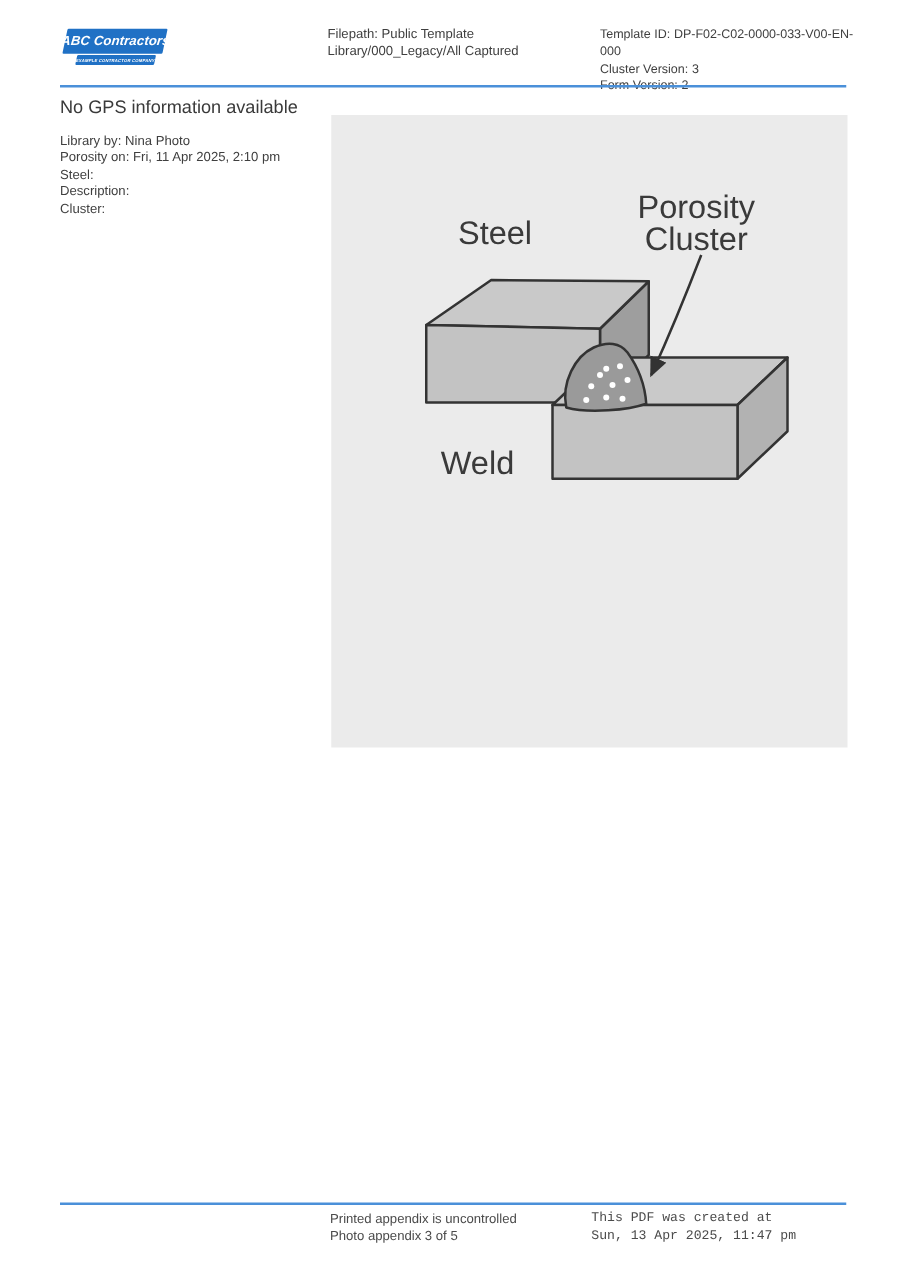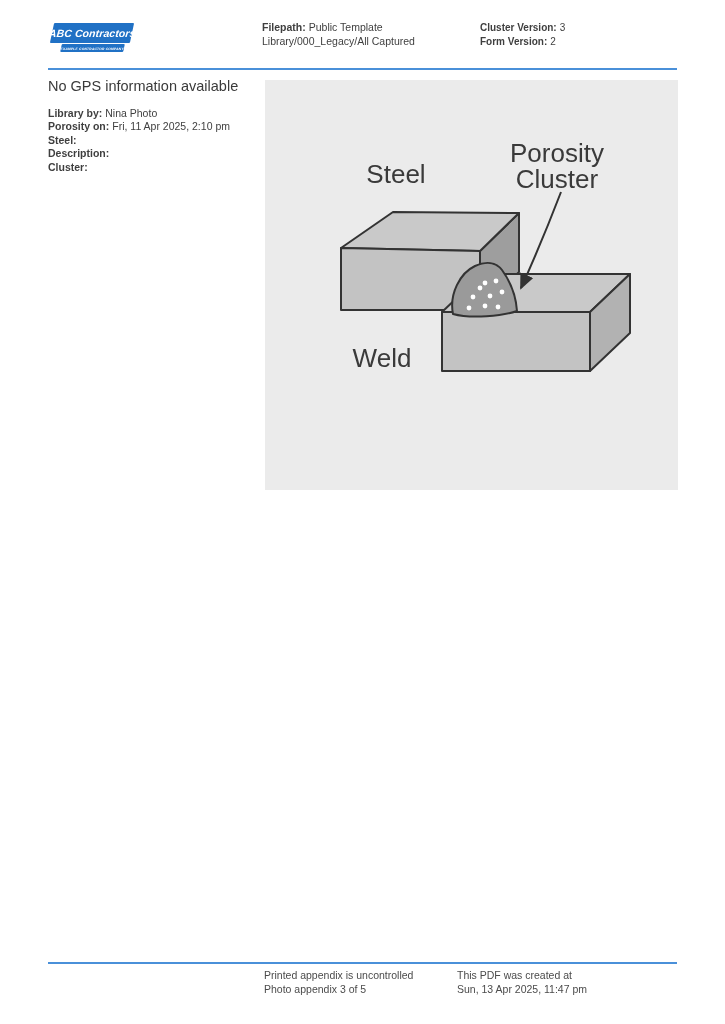--- a/index.html
+++ b/index.html
@@ -35,66 +35,69 @@
     background:var(--logo-blue);transform:skewX(-12deg);
     display:flex;align-items:center;justify-content:center;overflow:hidden;
     border-radius:1px;
   }
   .logo-sub span{
     color:#fff;font-size:8px;white-space:nowrap;
     transform:scale(0.42);letter-spacing:.4px;font-weight:bold;
   }
   .filepath{left:262px;top:21px;width:205px;font-size:10.5px;line-height:13.5px;color:var(--ink);}
   .tpl-block{left:480px;top:21px;width:210px;font-size:10px;line-height:13.8px;color:var(--ink);}
-  .lbl{font-weight:bold;margin-right:3px;}
+  .lbl{font-weight:normal;margin-right:3px;}
   .rule{left:48px;width:629px;height:2px;background:var(--accent-blue);}
   .rule-top{top:68px;}
   .rule-bottom{top:962px;}
 
   
   .gps-note{left:48px;top:78px;font-size:14.5px;color:#3a3a3a;}
   .meta{left:48px;top:107px;font-size:10.5px;line-height:13.4px;color:var(--ink);}
 
   
-  .photo{left:265px;top:80px;width:413px;height:410px;background:#ebebeb;}
+  .photo{left:265px;top:92px;width:413px;height:506px;background:#ebebeb;}
   .photo svg{display:block;}
   .face-top{fill:#c9c9c9;}
   .face-front{fill:#c3c3c3;}
   .face-dark{fill:#9e9e9e;}
   .face-mid{fill:#b2b2b2;}
   .bead{fill:#9a9a9a;}
   .outline{stroke:#333333;stroke-width:2;stroke-linejoin:round;}
   .pore{fill:#ffffff;}
   .dlabel{
     font-family:"Liberation Sans",sans-serif;font-size:26px;fill:#3a3a3a;
     text-anchor:middle;
   }
 
   
   .foot{top:969px;font-size:10.5px;line-height:13.8px;color:var(--ink-soft);}
   .foot-left{left:264px;}
-  .foot-right{left:457px;}
+  .foot-right{left:473px;font-family:Liberation Mono, monospace;}
 </style>
 </head>
 <body>
 
 <div class="abs logo">
   <div class="logo-main">
     <span>ABC Contractors</span>
   </div>
   <div class="logo-sub">
     <span>EXAMPLE CONTRACTOR COMPANY</span>
   </div>
 </div>
 
 <div class="abs filepath">
   <span class="lbl">Filepath:</span><span>Public Template Library/000_Legacy/All Captured</span>
 </div>
 
 <div class="abs tpl-block">
+  <div>
+    <span class="lbl">Template ID:</span><span>DP-F02-C02-0000-033-V00-EN-000</span>
+  </div>
   <div>
     <span class="lbl">Cluster Version:</span><span>3</span>
   </div>
   <div>
     <span class="lbl">Form Version:</span><span>2</span>
   </div>
 </div>
 
 <div class="abs rule rule-top"></div>
 

